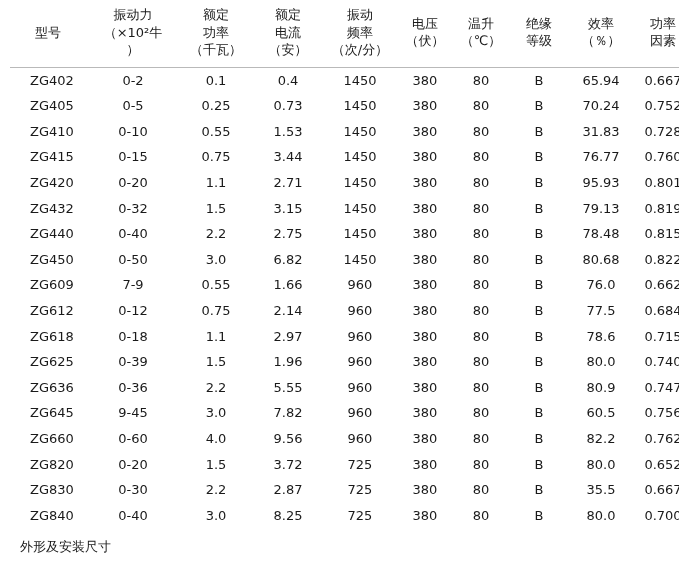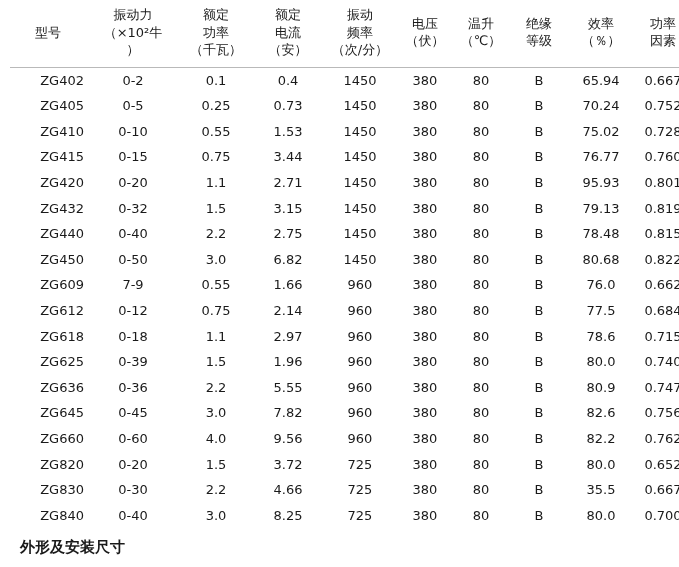--- a/index.html
+++ b/index.html
@@ -39,41 +39,40 @@
     display: block;
     white-space: nowrap;
   }
   table.spec tbody td {
     padding: 5px 2px;
     text-align: center;
     white-space: nowrap;
     line-height: 1.2;
   }
   table.spec tbody td.model {
-    text-align: right;
+    text-align: center;
     padding-left: 10px;
   }
   
   col.c-model { width: 76px; }
   col.c-force { width: 94px; }
   col.c-power { width: 72px; }
   col.c-current { width: 72px; }
   col.c-freq { width: 72px; }
   col.c-volt { width: 58px; }
   col.c-temp { width: 54px; }
   col.c-ins { width: 62px; }
   col.c-eff { width: 62px; }
   col.c-pf { width: 62px; }
 
   .footer-note {
     margin-top: 10px;
     padding-left: 10px;
-    font-size: 15px;
+    font-size: 13px;
     color: #1a1a1a;
-    font-weight: bold;
   }
 </style>
 </head>
 <body>
 
 <div class="sheet">
   <table class="spec">
     <colgroup>
       <col class="c-model">
       <col class="c-force">
@@ -161,21 +160,21 @@
         </tr>
         <tr>
           <td class="model">ZG410</td>
           <td>0-10</td>
           <td>0.55</td>
           <td>1.53</td>
           <td>1450</td>
           <td>380</td>
           <td>80</td>
           <td>B</td>
-          <td>75.02</td>
+          <td>31.83</td>
           <td>0.728</td>
         </tr>
         <tr>
           <td class="model">ZG415</td>
           <td>0-15</td>
           <td>0.75</td>
           <td>3.44</td>
           <td>1450</td>
           <td>380</td>
           <td>80</td>
@@ -286,28 +285,28 @@
           <td>5.55</td>
           <td>960</td>
           <td>380</td>
           <td>80</td>
           <td>B</td>
           <td>80.9</td>
           <td>0.747</td>
         </tr>
         <tr>
           <td class="model">ZG645</td>
-          <td>0-45</td>
+          <td>9-45</td>
           <td>3.0</td>
           <td>7.82</td>
           <td>960</td>
           <td>380</td>
           <td>80</td>
           <td>B</td>
-          <td>82.6</td>
+          <td>60.5</td>
           <td>0.756</td>
         </tr>
         <tr>
           <td class="model">ZG660</td>
           <td>0-60</td>
           <td>4.0</td>
           <td>9.56</td>
           <td>960</td>
           <td>380</td>
           <td>80</td>
@@ -324,21 +323,21 @@
           <td>380</td>
           <td>80</td>
           <td>B</td>
           <td>80.0</td>
           <td>0.652</td>
         </tr>
         <tr>
           <td class="model">ZG830</td>
           <td>0-30</td>
           <td>2.2</td>
-          <td>4.66</td>
+          <td>2.87</td>
           <td>725</td>
           <td>380</td>
           <td>80</td>
           <td>B</td>
           <td>35.5</td>
           <td>0.667</td>
         </tr>
         <tr>
           <td class="model">ZG840</td>
           <td>0-40</td>

